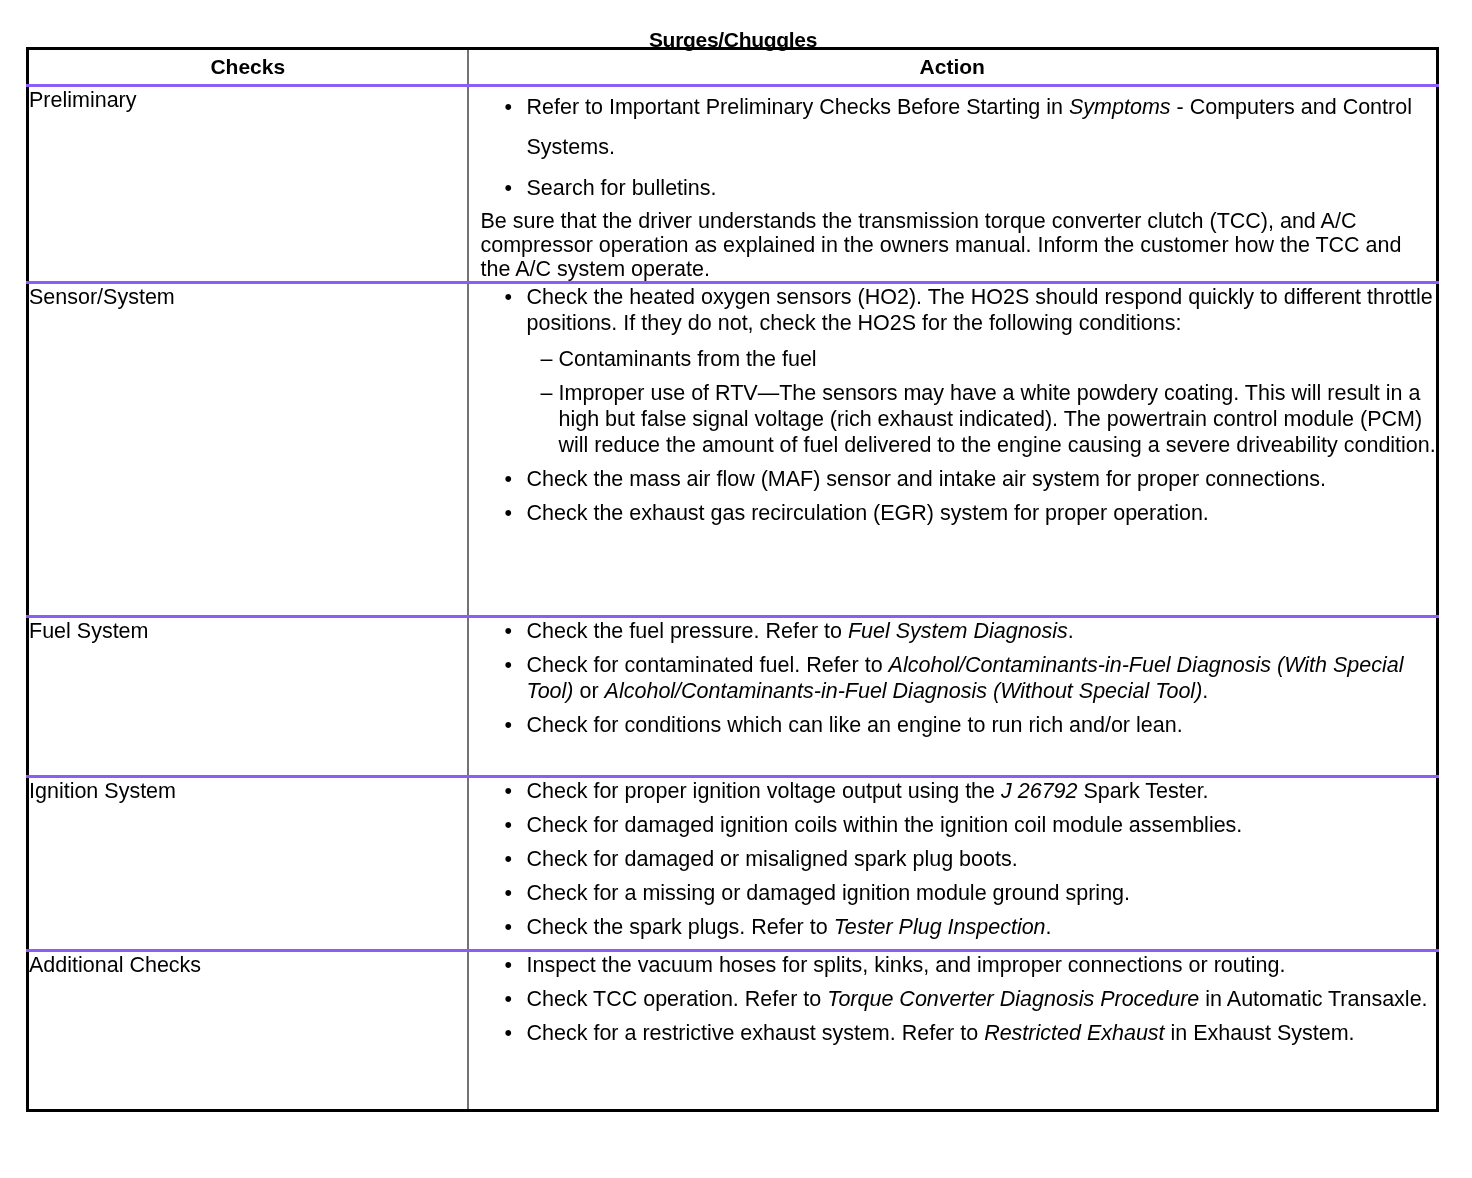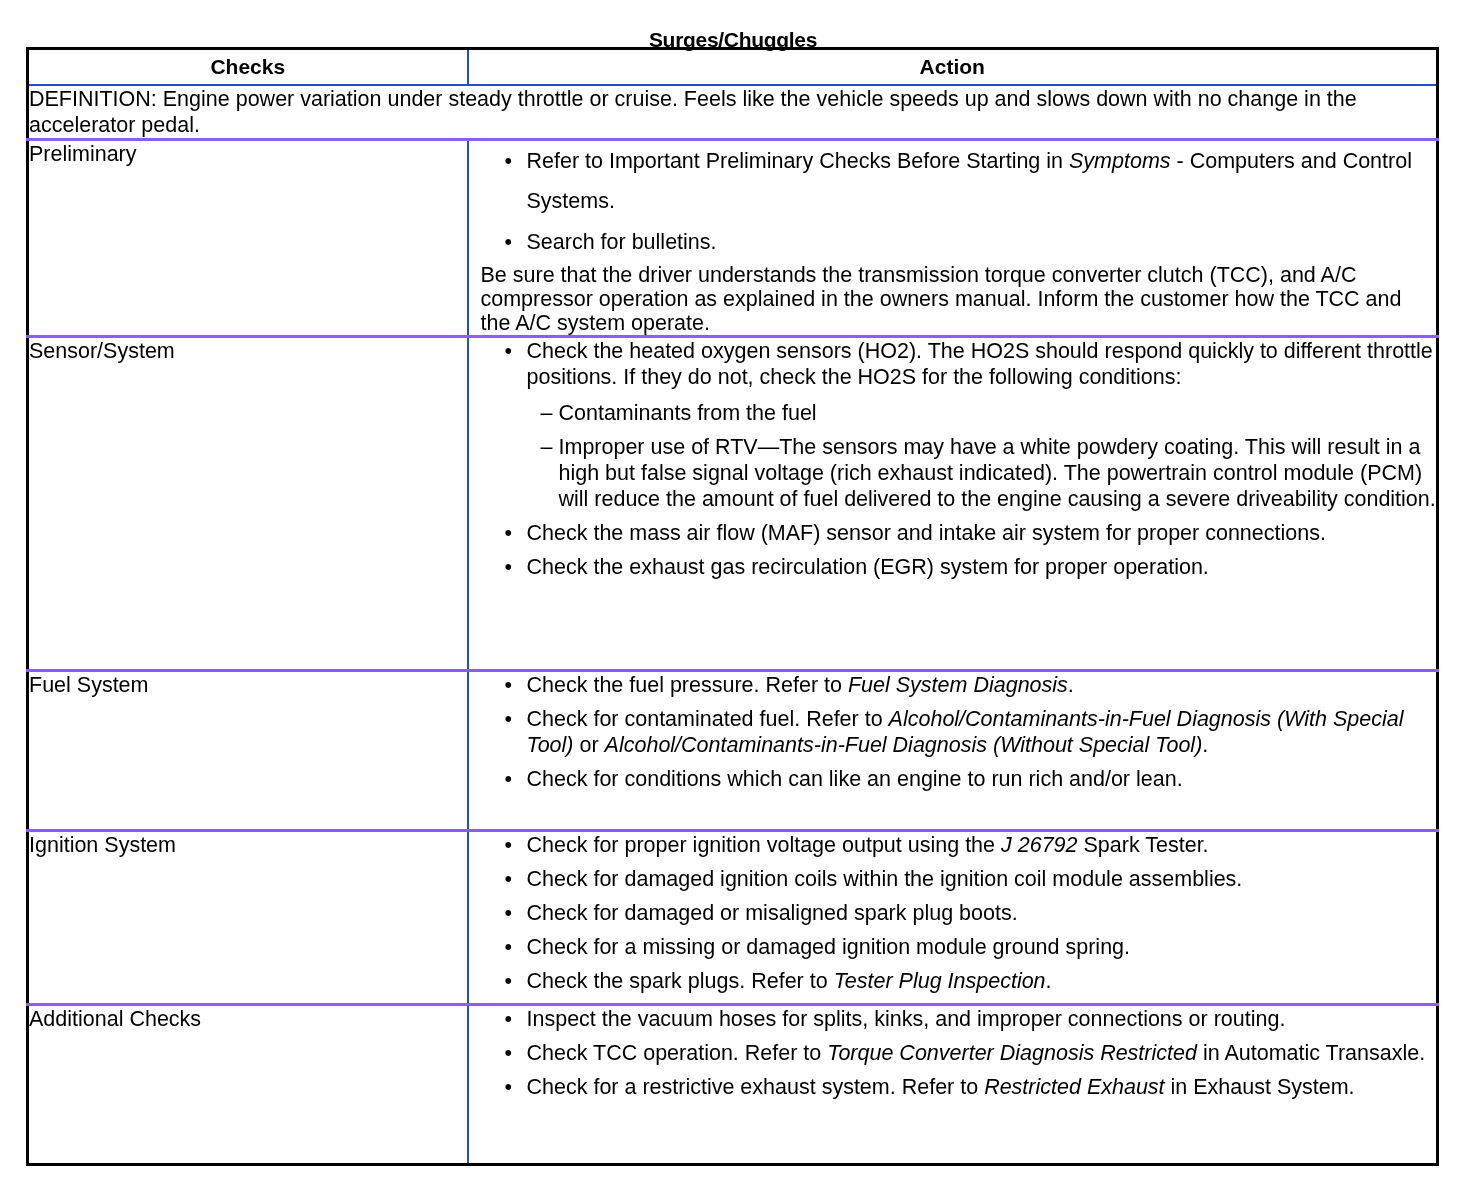--- a/index.html
+++ b/index.html
@@ -11,21 +11,21 @@
     position: absolute; left: 0; top: 10px; width: 1466px;
     text-align: center; font-weight: bold; font-size: 21px; letter-spacing: -0.3px; margin-top: 18px;
   }
   table.main {
     position: absolute; left: 26px; top: 47px; width: 1410px;
     border-collapse: collapse; table-layout: fixed;
     border: 3px solid #000;
     font-size: 21.5px; line-height: 26px;
   }
   table.main td, table.main th {
-    border: 2px solid #1d4ed8; vertical-align: top; padding: 0;
+    border: 2px solid #737373; vertical-align: top; padding: 0;
   }
   table.main tr.row > td { border-top: 3px solid #8b5cf6; }
   col.c1 { width: 440px; }
   col.c2 { width: 970px; }
   th {
     font-weight: bold; font-size: 21px; text-align: center;
     height: 34px; line-height: 34px;
   }
   .def {
     padding: 4px 14px 6px 16px;
@@ -60,23 +60,20 @@
       <col class="c1">
       <col class="c2">
     </colgroup>
   <thead>
     <tr>
       <th>Checks</th>
       <th>Action</th>
     </tr>
   </thead>
   <tbody>
-    <tr>
-      <td colspan="2" class="def">DEFINITION: Engine power variation under steady throttle or cruise. Feels like the vehicle speeds up and slows down with no change in the accelerator pedal.</td>
-    </tr>
 
     <tr class="row" style="height:180px">
       <td class="check-label">Preliminary</td>
       <td class="action">
         <ul class="bul">
           <li style="line-height:40px"><span>Refer to Important Preliminary Checks Before Starting in </span><i>Symptoms</i><span> - Computers and Control Systems.</span></li>
           <li><span>Search for bulletins.</span></li>
         </ul>
         <div class="note">Be sure that the driver understands the transmission torque converter clutch (TCC), and A/C compressor operation as explained in the owners manual. Inform the customer how the TCC and the A/C system operate.</div>
       </td>
@@ -121,19 +118,19 @@
           <li><span>Check the spark plugs. Refer to </span><i>Tester Plug Inspection</i><span>.</span></li>
         </ul>
       </td>
     </tr>
 
     <tr class="row" style="height:160px">
       <td class="check-label">Additional Checks</td>
       <td class="action">
         <ul class="bul">
           <li><span>Inspect the vacuum hoses for splits, kinks, and improper connections or routing.</span></li>
-          <li><span>Check TCC operation. Refer to </span><i>Torque Converter Diagnosis Restricted</i><span> in Automatic Transaxle.</span></li>
+          <li><span>Check TCC operation. Refer to </span><i>Torque Converter Diagnosis Procedure</i><span> in Automatic Transaxle.</span></li>
           <li><span>Check for a restrictive exhaust system. Refer to </span><i>Restricted Exhaust</i><span> in Exhaust System.</span></li>
         </ul>
       </td>
     </tr>
   </tbody>
 </table>
 
 </body></html>

